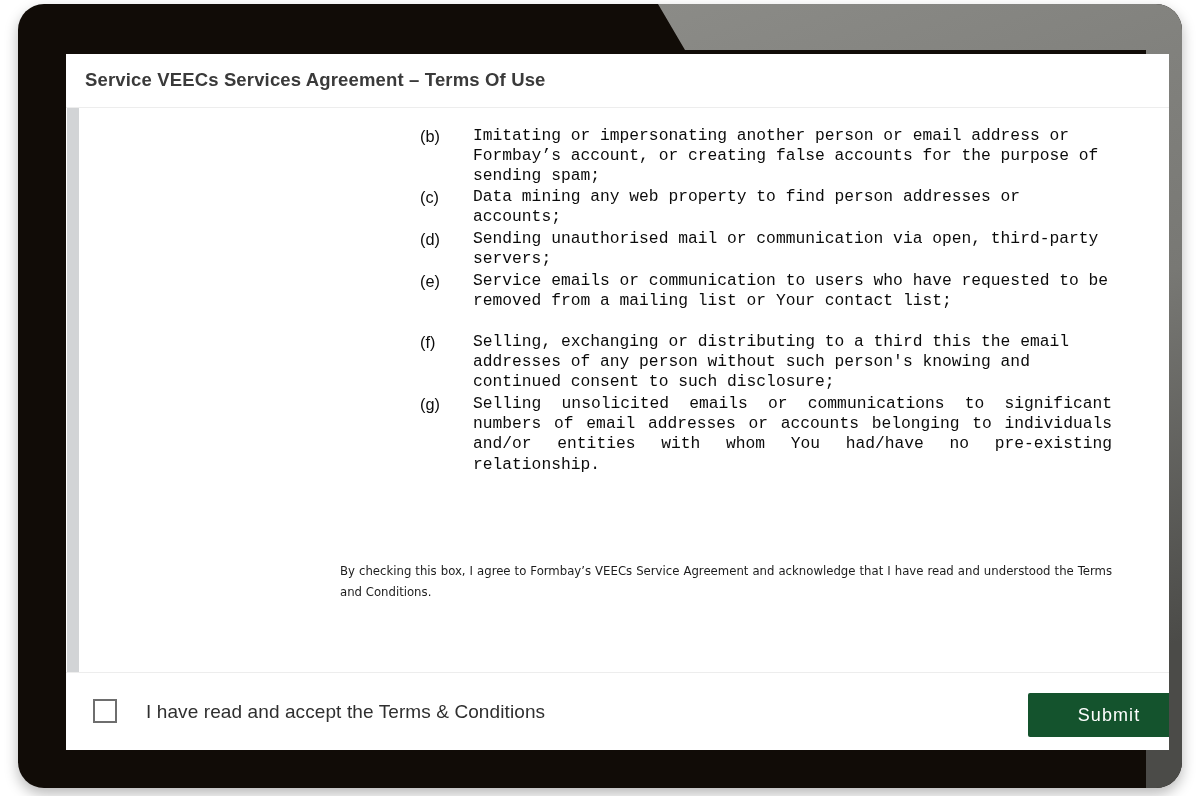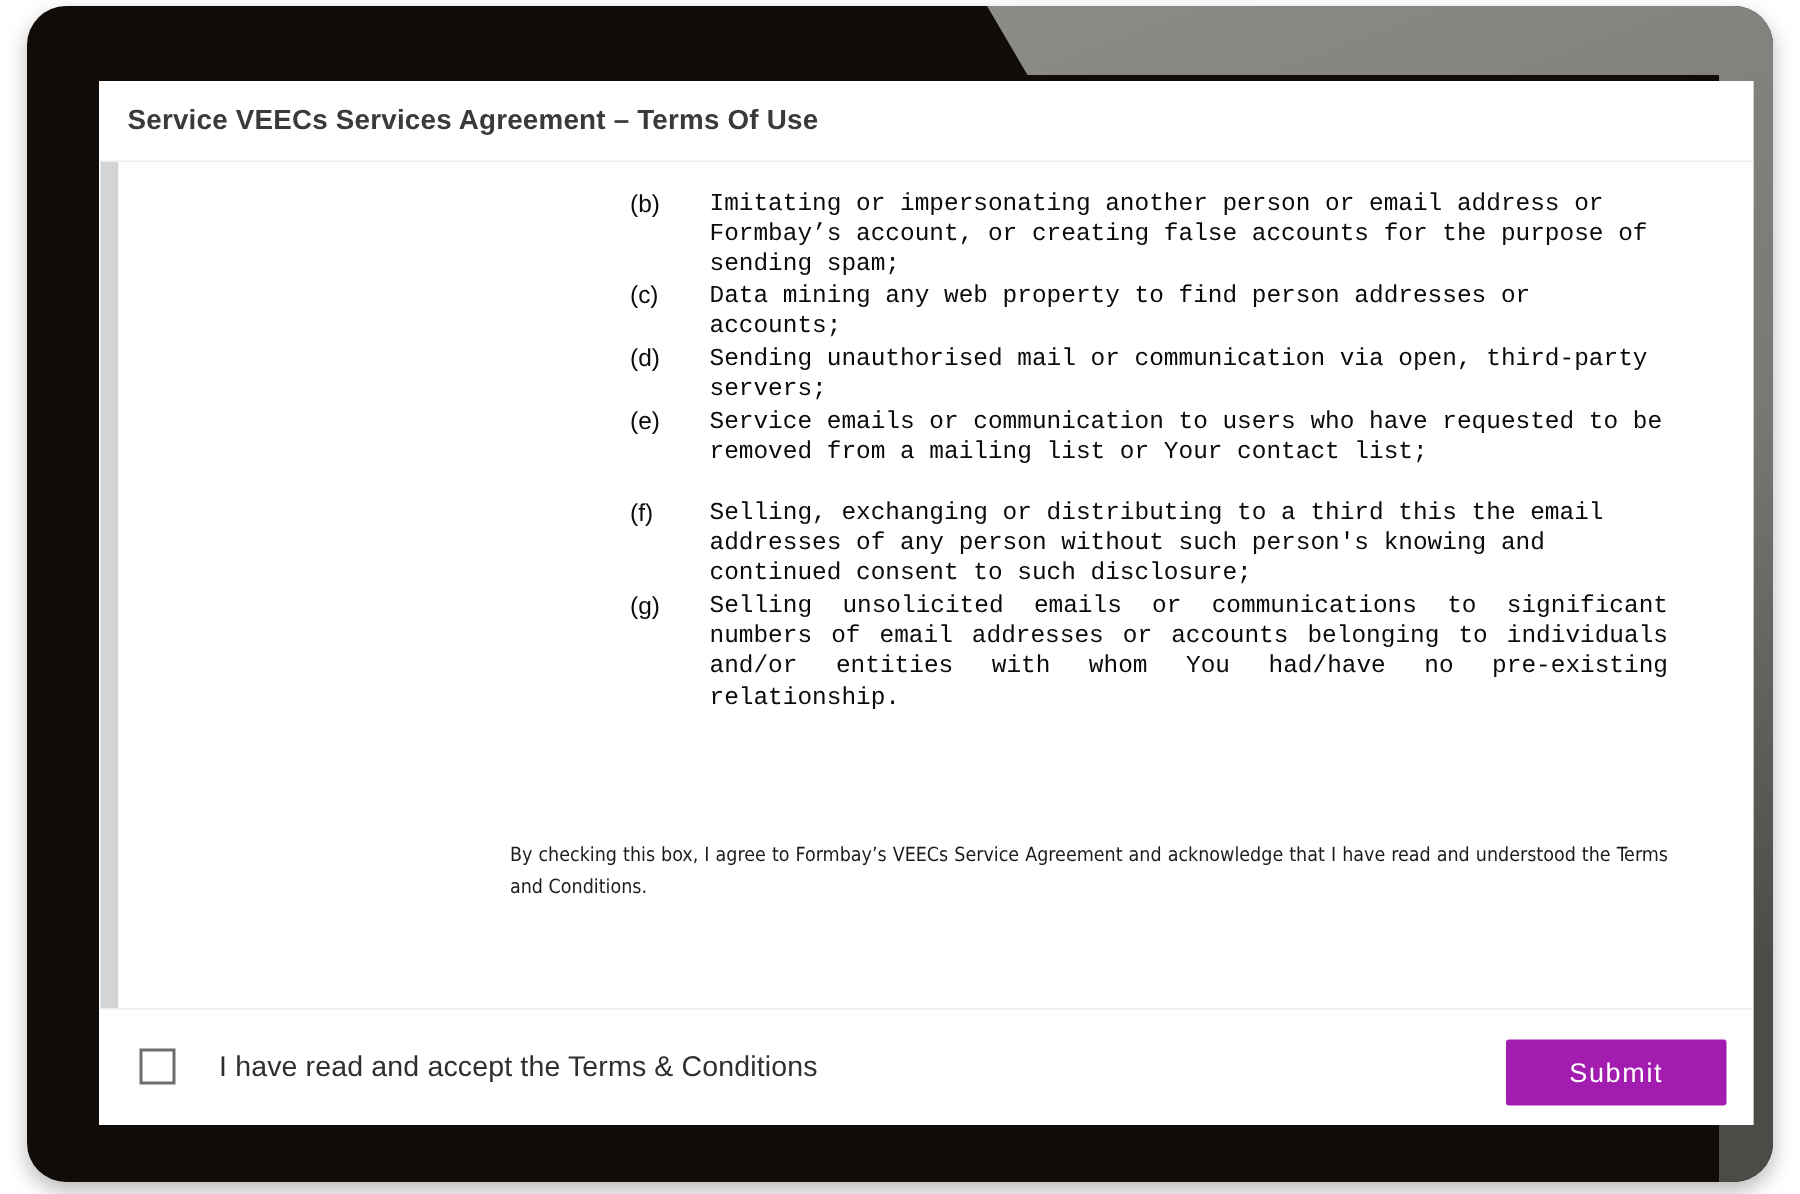--- a/index.html
+++ b/index.html
@@ -162,25 +162,25 @@
   }
   #accept-label {
     margin-left: 17px;
     font-size: 19px;
     color: #2f2f2f;
     letter-spacing: 0.1px;
     white-space: nowrap;
   }
   #submit-btn {
     position: absolute;
-    left: 938px;
+    left: 962px;
     top: 20px;
-    width: 147px;
+    width: 162px;
     height: 44px;
-    background: #a21caf;
+    background: #14532d;
     border: none;
     border-radius: 2px;
     color: #ffffff;
     font-family: "Liberation Sans", sans-serif;
     font-size: 18px;
     letter-spacing: 1.1px;
     cursor: default;
   }
 </style>
 </head>

